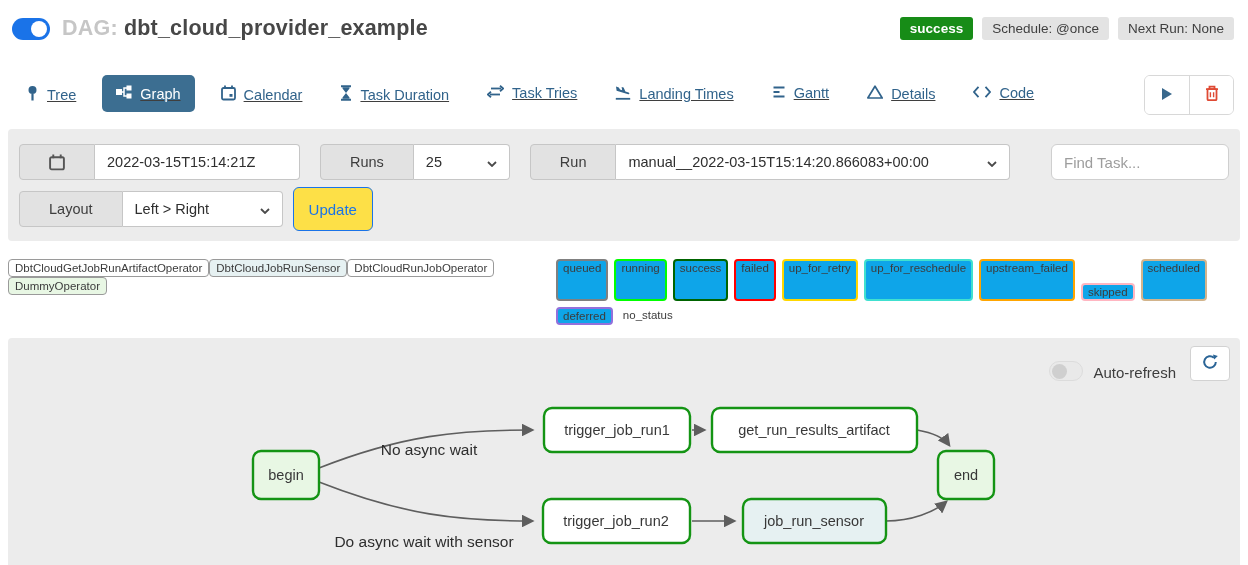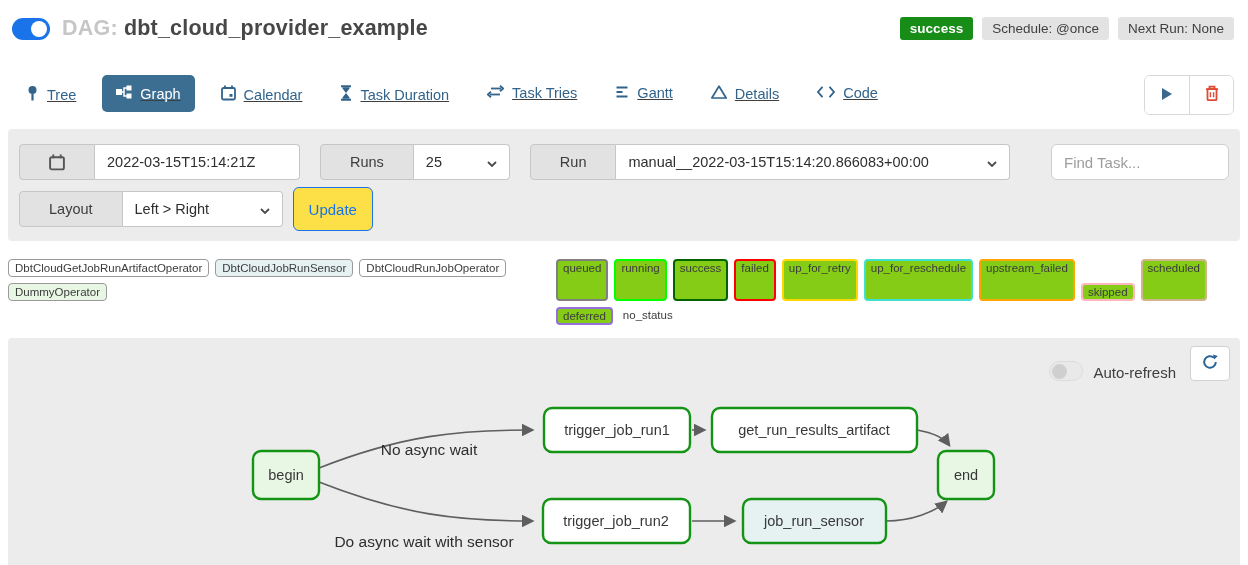--- a/index.html
+++ b/index.html
@@ -44,23 +44,23 @@
                 border-left: none; border-radius: 0 4px 4px 0; font-size: 14.5px; color: #2f2f2f; padding: 0 12px; }
   .ibox input { border: none; outline: none; font: 14.5px "Liberation Sans", sans-serif; color: #2f2f2f; width: 100%; background: transparent; }
   .sel { justify-content: space-between; gap: 10px; cursor: pointer; }
   .find-task { margin-left: auto; width: 178px; height: 36px; border: 1px solid #cfcfcf; border-radius: 6px;
                padding: 0 12px; font: 15px "Liberation Sans", sans-serif; color: #2f2f2f; outline: none; }
   .find-task::placeholder { color: #9d9d9d; }
   .update-btn { margin-left: 2px; height: 44px; padding: 0 15px; background: #fde047; border: 1.5px solid var(--accent);
                 color: var(--accent); font: 15px "Liberation Sans", sans-serif; border-radius: 6px; cursor: pointer; }
   
   .legend { display: flex; gap: 8px; margin: 18px 8px 0; align-items: flex-start; }
-  .ops { width: 540px; flex: none; display: flex; flex-wrap: wrap; gap: 6px; }
+  .ops { width: 540px; flex: none; display: flex; flex-wrap: wrap; }
   .states { flex: 1; display: flex; flex-wrap: wrap; gap: 6px; align-content: flex-start; }
-  .lbadge { font-size: 11.5px; color: #3c3c3c; padding: 2px 6px; border: 1px solid #9a9a9a; border-radius: 4px; white-space: nowrap; background: #84cc16; }
+  .lbadge { font-size: 11.5px; color: #3c3c3c; padding: 2px 6px; border: 1px solid #9a9a9a; border-radius: 4px; white-space: nowrap; background: #0ea5e9; }
   .lbadge.state { border-width: 2px; padding: 1px 5px; }
   .lbadge.plain { border: none; background: transparent; padding: 2px 4px; }
   
   .graph-panel { position: relative; margin: 13px 8px 0; height: 242px; background: var(--panelgray); border-radius: 4px; overflow: hidden; }
   .graph-controls { position: absolute; top: 8px; right: 10px; display: flex; align-items: flex-end; gap: 10px; z-index: 2; }
   .auto-refresh-label { font-size: 15px; color: #3d3d3d; }
   .refresh-btn { width: 40px; height: 35px; margin-left: 4px; background: #fff; border: 1px solid #d2d2d2; border-radius: 4px;
                  display: flex; align-items: center; justify-content: center; cursor: pointer; }
   svg.dag { position: absolute; inset: 0; }
   .edge { stroke: var(--edgegray); stroke-width: 1.6; fill: none; }
@@ -122,20 +122,27 @@
   <button class="tab">
     <span><svg width="17" height="13" viewBox="0 0 17 13">
           <path d="M4 3.5 H14" stroke="currentColor" stroke-width="1.8"></path>
           <path d="M13 0.8 L16.2 3.5 L13 6.2" fill="none" stroke="currentColor" stroke-width="1.8"></path>
           <path d="M13 9.5 H3" stroke="currentColor" stroke-width="1.8"></path>
           <path d="M4 6.8 L0.8 9.5 L4 12.2" fill="none" stroke="currentColor" stroke-width="1.8"></path>
         </svg></span>
     <span>Task Tries</span>
   </button>
   <button class="tab">
+    <span><svg width="16" height="15" viewBox="0 0 16 15">
+          <path d="M0.8 13.8 H15.2" stroke="currentColor" stroke-width="1.8"></path>
+          <path d="M1 1.5 l2.8 0.9 1.2 2.2 2.2 0.7 -0.6 -3.4 2 0.6 1.8 4 3.2 1.1 c1.2 0.5 1 1.9 -0.4 1.6 l-11.6 -3.4 Z" fill="currentColor"></path>
+        </svg></span>
+    <span>Landing Times</span>
+  </button>
+  <button class="tab">
     <span><svg width="14" height="13" viewBox="0 0 14 13">
           <path d="M1.5 2.5 H12.5 M1.5 7 H7.5 M1.5 11.5 H12.5" stroke="currentColor" stroke-width="2"></path>
         </svg></span>
     <span>Gantt</span>
   </button>
   <button class="tab">
     <span><svg width="16" height="14" viewBox="0 0 16 14">
           <path d="M8 1.2 L15.2 13 H0.8 Z" fill="none" stroke="currentColor" stroke-width="1.7" stroke-linejoin="round"></path>
         </svg></span>
     <span>Details</span>

